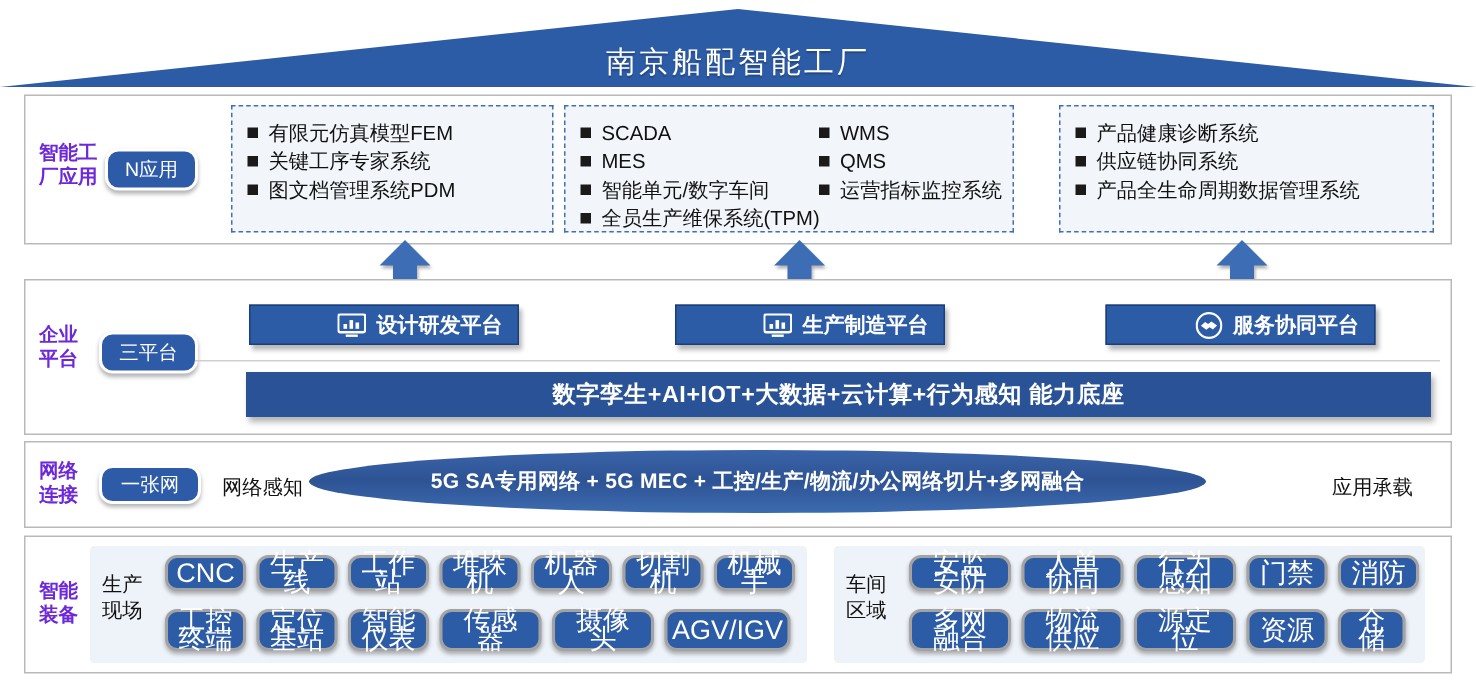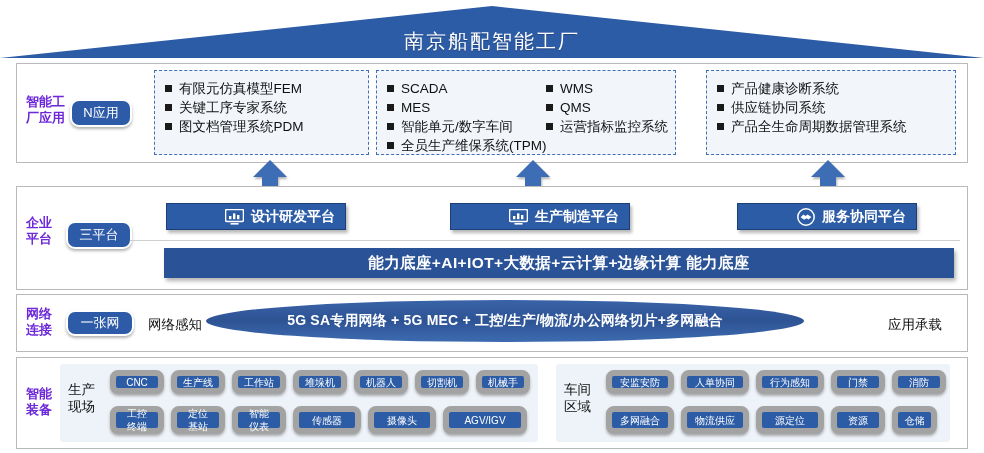--- a/index.html
+++ b/index.html
@@ -113,23 +113,23 @@
 
   
   .devgroup {
     position:absolute;
     background:#eef3f9;
     border-radius:3px;
   }
   .devrow { display:flex; gap:7px; align-items:center; }
   .chip {
     background:#2d5ca6; color:#fff;
-    border:6px solid #a3a3a3;
+    border:2px solid #a3a3a3;
     border-radius:8px;
-    font-size:10px;
+    font-size:18px;
     display:flex; align-items:center; justify-content:center; text-align:center;
     line-height:13px;
     box-shadow:0 2px 3px rgba(0,0,0,.30);
     white-space:pre-line;
     padding:0 6px;
   }
   .chip.h1 { height:24px; }
   .chip.h2 { height:28px; }
   .devlabel {
     position:absolute; font-size:13.5px; color:#111; line-height:17px;
@@ -245,21 +245,21 @@
 <div class="platbox" style="left:737px; top:203px; width:180px;">
   <span class="platicon">
     <svg width="18" height="18" viewBox="0 0 18 18">
       <circle cx="9" cy="9" r="8.2" fill="none" stroke="#ffffff" stroke-width="1.5"></circle>
       <path d="M3.6 9.2 L6.4 6.6 L8.4 8.0 L10.6 6.4 L14.4 9.0 L11.6 11.6 L9.4 10.2 L7.2 11.8 Z" fill="#ffffff"></path>
     </svg>
   </span>
   <span>服务协同平台</span>
 </div>
 
-<div id="capability">能力底座+AI+IOT+大数据+云计算+边缘计算 能力底座</div>
+<div id="capability">数字孪生+AI+IOT+大数据+云计算+行为感知 能力底座</div>
 
 <div class="band" id="band-net"></div>
 
 <div class="rowlabel" style="left:26px; top:306px;">
   <div>网络</div>
   <div>连接</div>
 </div>
 <div class="pill" style="left:66px; top:310px; width:68px; height:26px;">一张网</div>
 
 <div class="nettag" style="left:148px; top:316px;">网络感知</div>

